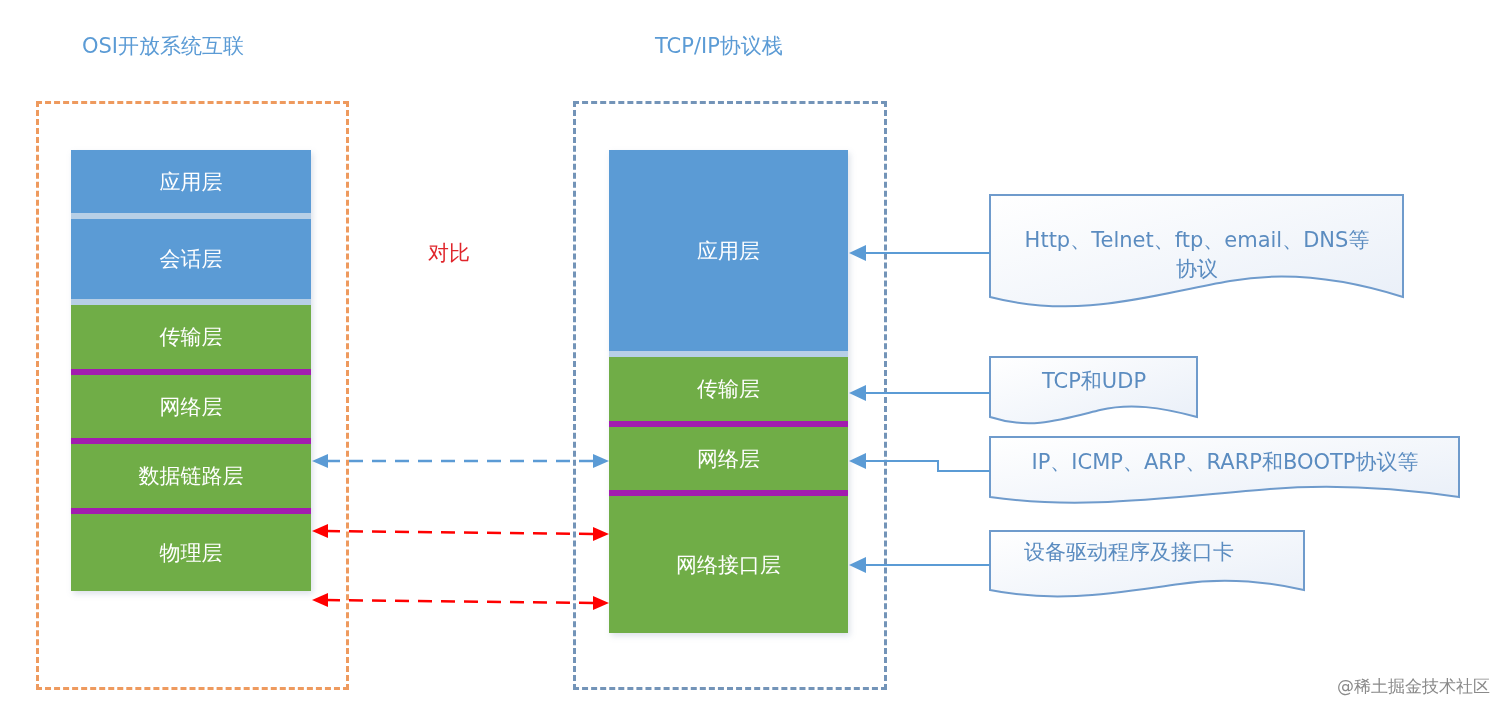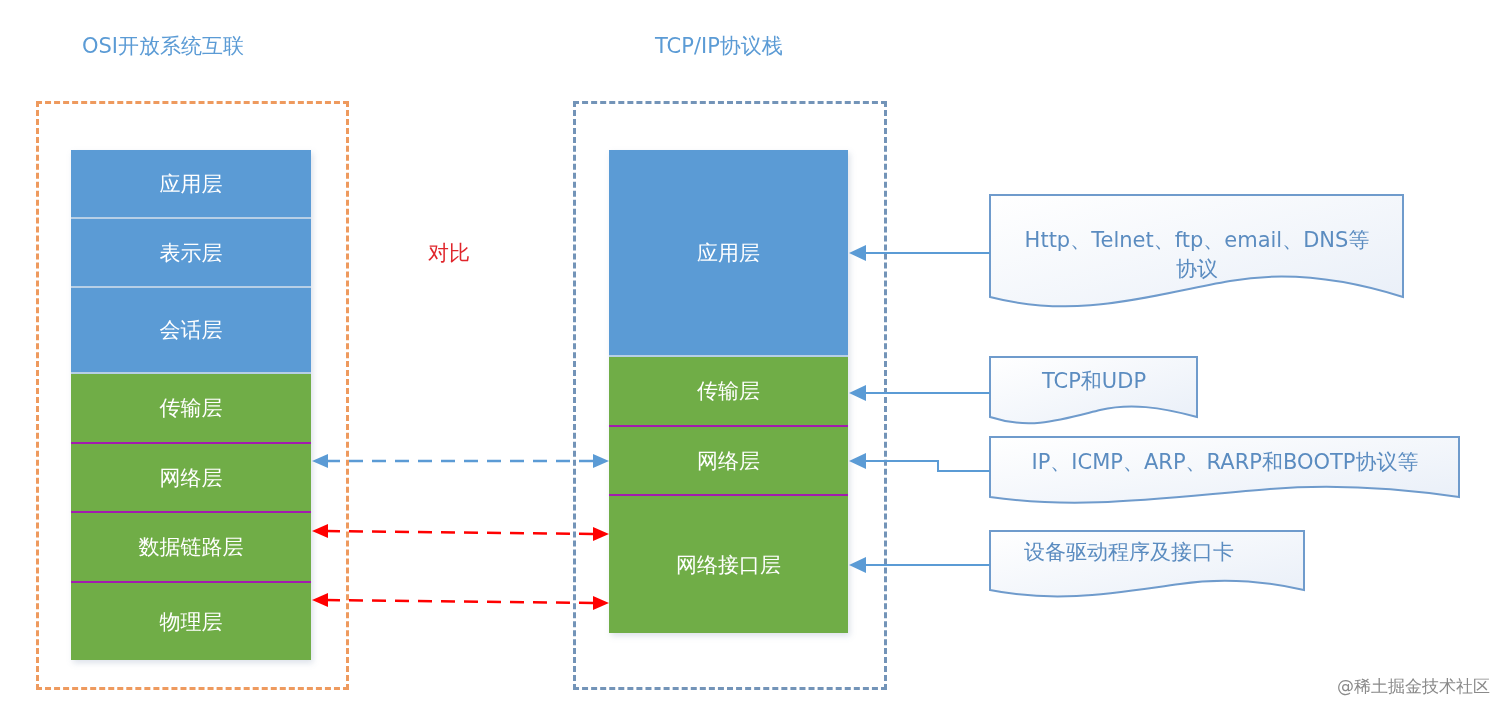--- a/index.html
+++ b/index.html
@@ -8,41 +8,40 @@
     .title { position: absolute; color: #5b9bd5; font-size: 21px; white-space: nowrap; }
     #osi-title { left: 82px; top: 32px; }
     #tcp-title { left: 655px; top: 32px; }
     .frame { position: absolute; box-sizing: border-box; }
     #osi-frame { left: 36px; top: 101px; width: 313px; height: 589px; border: 3px dashed #ee9a5e; }
     #tcp-frame { left: 573px; top: 101px; width: 314px; height: 589px; border: 3px dashed #7394b8; }
     .stack { position: absolute; box-shadow: 2px 3px 6px rgba(120,140,170,0.25); }
     #osi-stack { left: 71px; top: 150px; width: 240px; }
     #tcp-stack { left: 609px; top: 150px; width: 239px; }
     .layer { display: flex; align-items: center; justify-content: center; color: #ffffff;
-             font-size: 21px; box-sizing: border-box; border-bottom: 2px solid #a21caf; }
+             font-size: 21px; box-sizing: border-box; border-bottom: 6px solid #a21caf; }
     .layer:last-child { border-bottom: none; }
     .blue { background: #5b9bd5; border-bottom-color: #b7cfe6; }
     .green { background: #70ad47; }
     #compare-label { position: absolute; left: 428px; top: 239px; color: #e0252b; font-size: 21px; }
     svg#overlay { position: absolute; left: 0; top: 0; }
     .note { position: absolute; color: #5b8cc0; font-size: 21px; text-align: center; line-height: 29px; }
     #watermark { position: absolute; right: 22px; top: 675px; color: #8a8a8a; font-size: 17px; }
   </style>
 </head>
 <body>
 
 <div class="title" id="osi-title">OSI开放系统互联</div>
 <div class="title" id="tcp-title">TCP/IP协议栈</div>
 
 <div class="frame" id="osi-frame"></div>
 <div class="frame" id="tcp-frame"></div>
 
 <div class="stack" id="osi-stack">
   <div class="layer blue" style="height:69px">应用层</div>
-  <div class="layer blue" style="height:69px">表示层</div>
   <div class="layer blue" style="height:86px">会话层</div>
   <div class="layer green" style="height:70px">传输层</div>
   <div class="layer green" style="height:69px">网络层</div>
   <div class="layer green" style="height:70px">数据链路层</div>
   <div class="layer green" style="height:77px">物理层</div>
 </div>
 
 <div class="stack" id="tcp-stack">
   <div class="layer blue" style="height:207px">应用层</div>
   <div class="layer green" style="height:70px">传输层</div>

